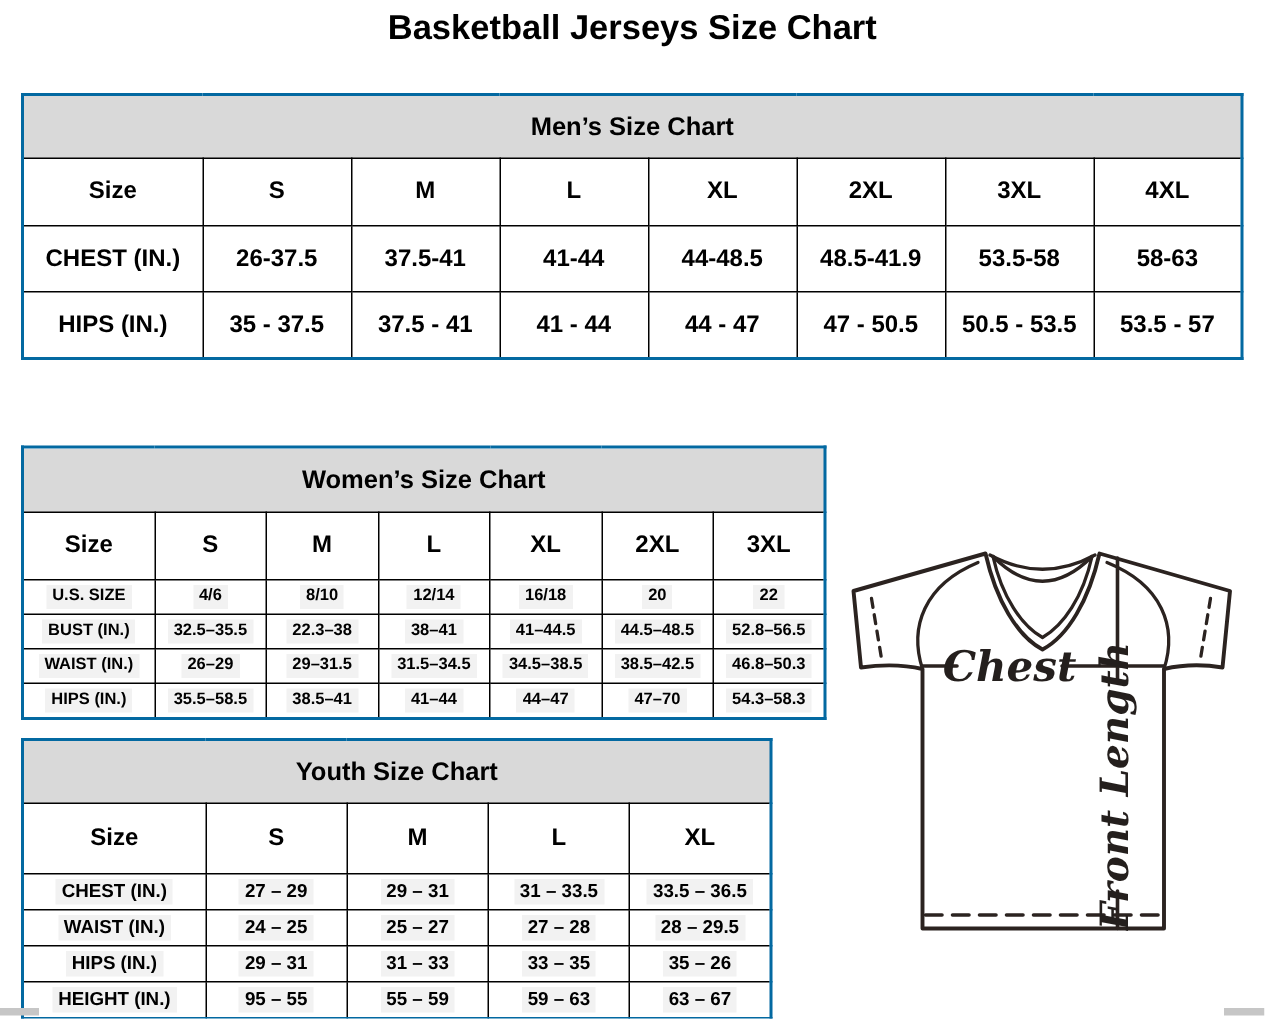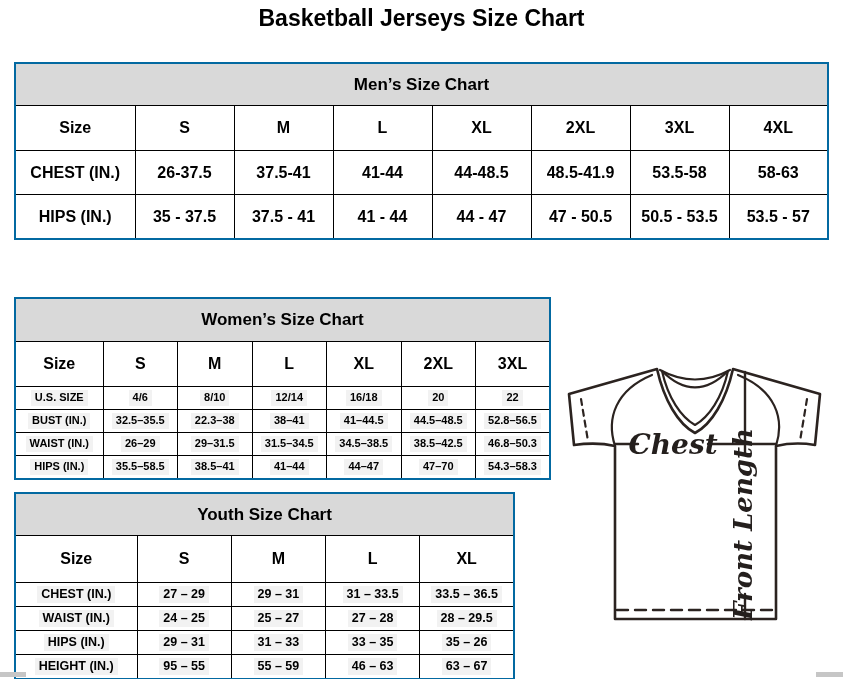--- a/index.html
+++ b/index.html
@@ -188,21 +188,21 @@
     <td class="rowlabel"><span class="hl">HIPS (IN.)</span></td>
     <td><span class="hl">29 – 31</span></td>
     <td><span class="hl">31 – 33</span></td>
     <td><span class="hl">33 – 35</span></td>
     <td><span class="hl">35 – 26</span></td>
   </tr>
   <tr class="data">
     <td class="rowlabel"><span class="hl">HEIGHT (IN.)</span></td>
     <td><span class="hl">95 – 55</span></td>
     <td><span class="hl">55 – 59</span></td>
-    <td><span class="hl">46 – 63</span></td>
+    <td><span class="hl">59 – 63</span></td>
     <td><span class="hl">63 – 67</span></td>
   </tr>
 </tbody>
   </table>
 
 <svg class="jersey" viewBox="0 0 276 266" xmlns="http://www.w3.org/2000/svg">
   <g stroke="#2b2320" fill="none" stroke-linejoin="round" stroke-linecap="round">
 
     <path fill="#ffffff" stroke-width="2.6" d="M101,7 L13,32 L18,83 C32,81 46,81 59,84 L59,257 L220,257 L220,84 C233,81 247,81 259,83 L264,32 L177,7
              C170,38 156,62 139,71 C122,62 108,38 101,7 Z"></path>

